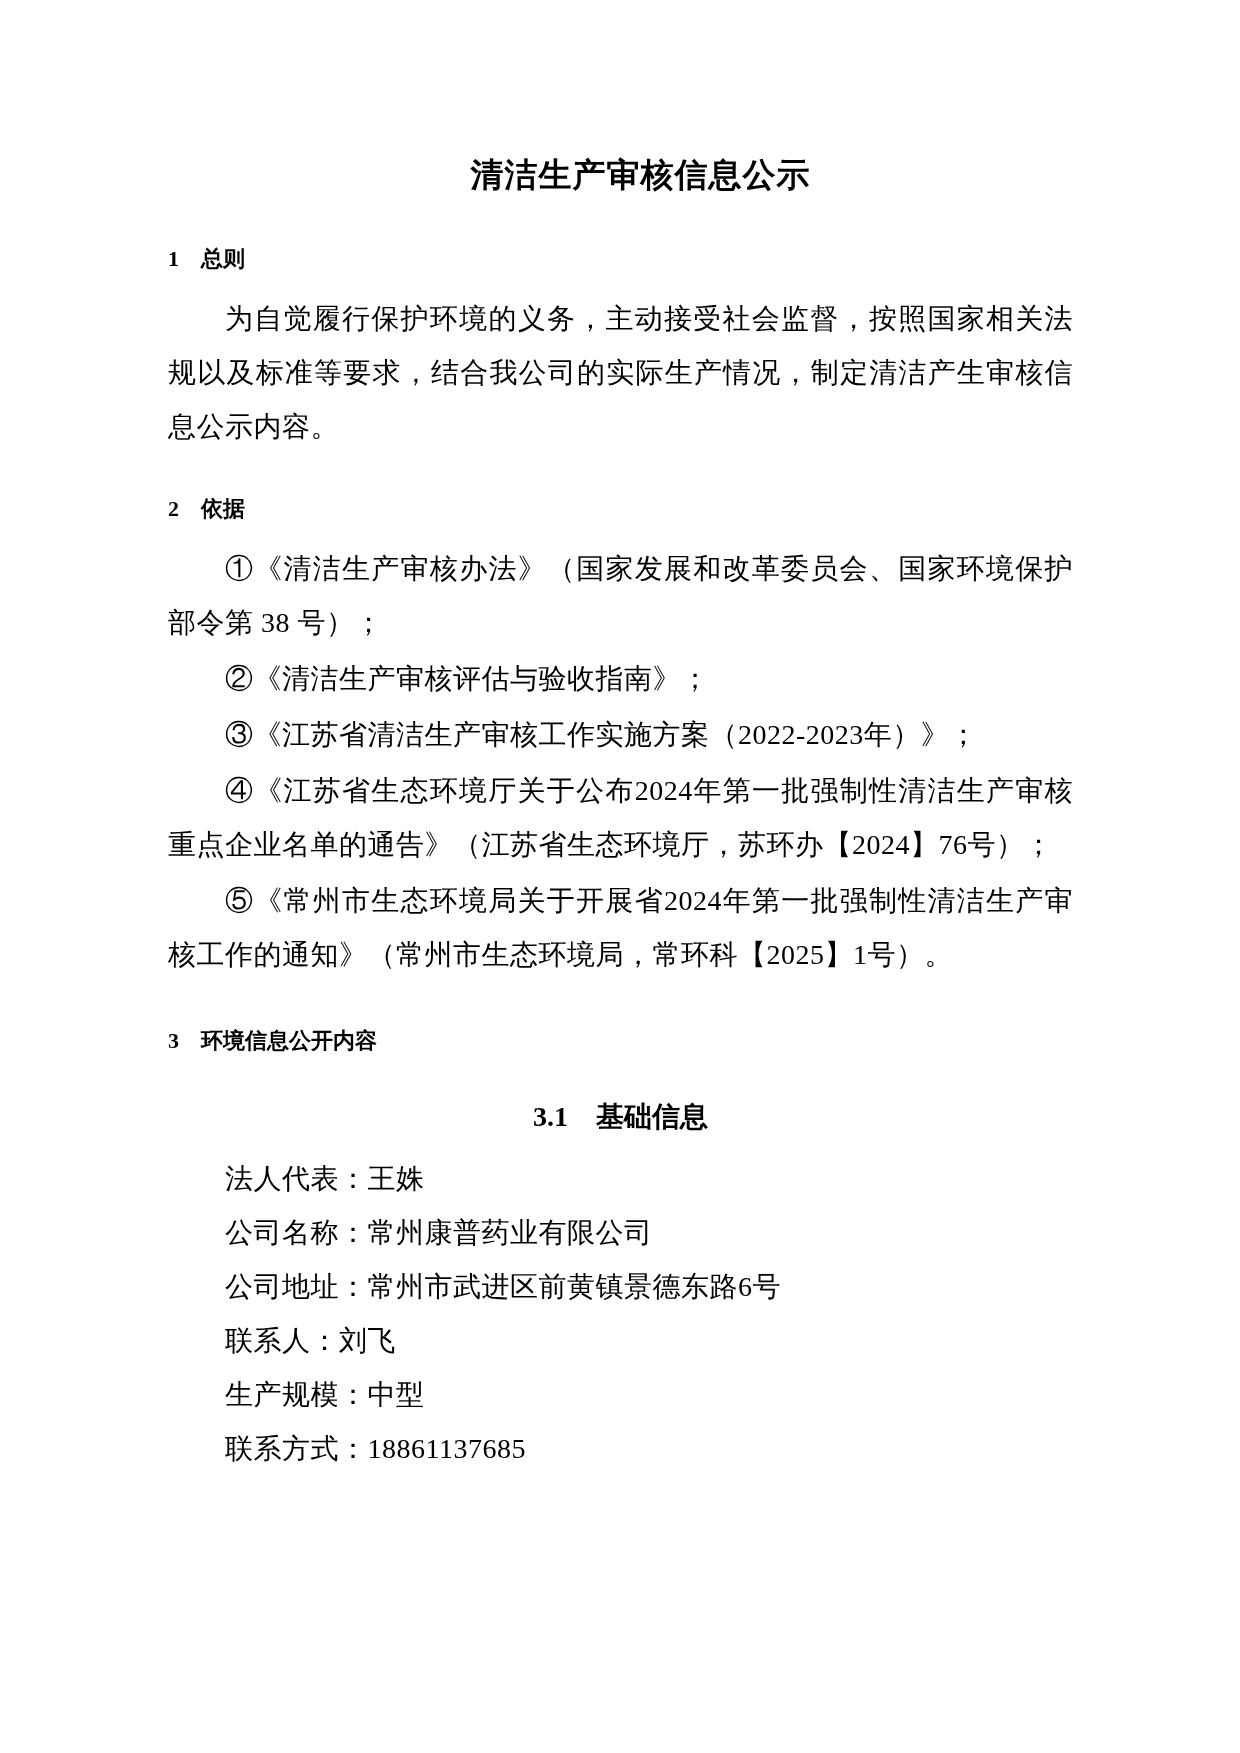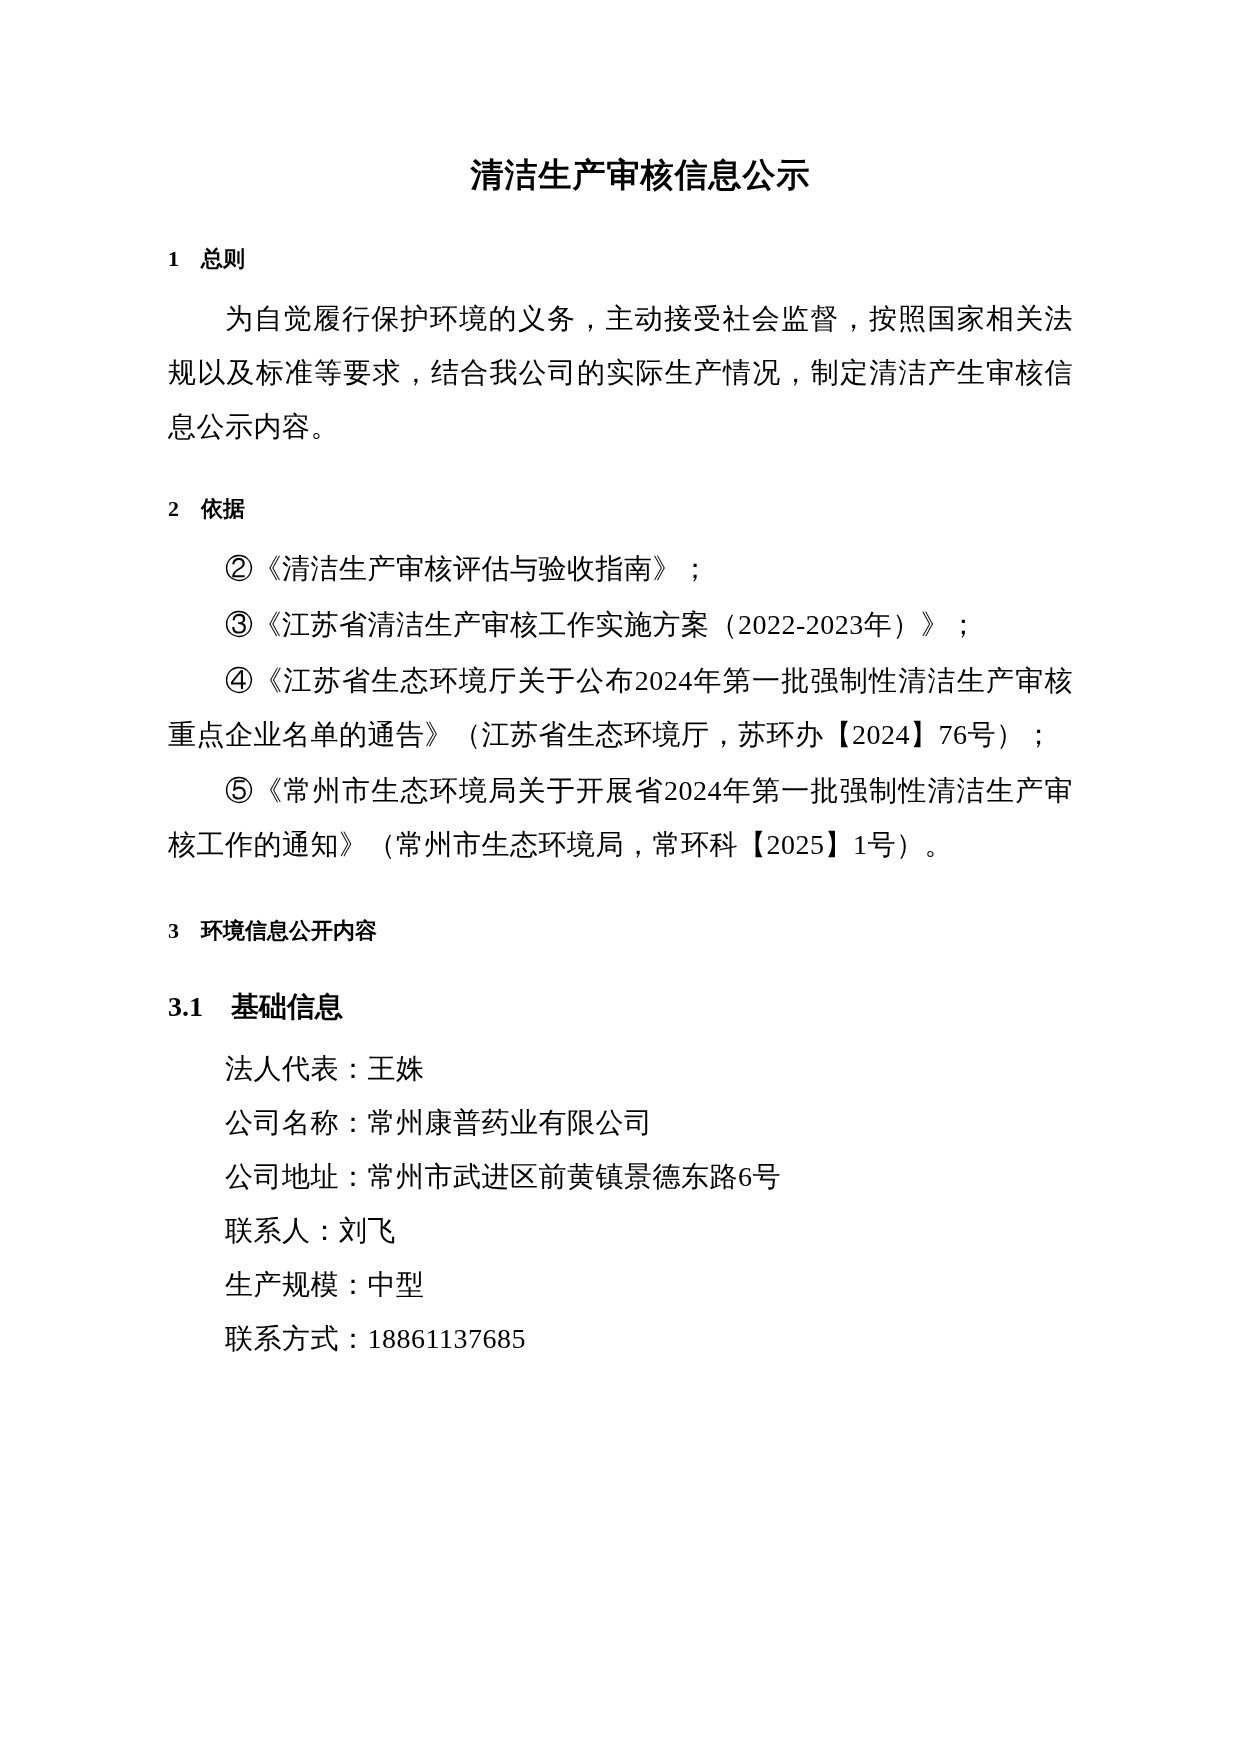--- a/index.html
+++ b/index.html
@@ -39,20 +39,21 @@
   .h1.sec3 {
     margin-top: 34px;
   }
   .h2 {
     font-family: "Liberation Serif", "DejaVu Serif", serif;
     font-weight: bold;
     font-size: 28px;
     line-height: 50px;
     margin: 26px 0 10px 0;
     white-space: pre-wrap;
+    text-align: center;
   }
   .para {
     font-family: "Liberation Serif", "DejaVu Serif", serif;
     font-size: 28px;
     line-height: 54px;
     letter-spacing: 0.5px;
     text-align: justify;
     text-indent: 57px;
     margin: 0 0 2px 0;
   }
@@ -71,20 +72,21 @@
 <div class="page">
 
   <h1 class="doc-title">清洁生产审核信息公示</h1>
 
   <h2 class="h1">1　总则</h2>
 
   <p class="para">为自觉履行保护环境的义务，主动接受社会监督，按照国家相关法规以及标准等要求，结合我公司的实际生产情况，制定清洁产生审核信息公示内容。</p>
 
   <h2 class="h1">2　依据</h2>
 
+  <p class="para">①《清洁生产审核办法》（国家发展和改革委员会、国家环境保护部令第 38 号）；</p>
 
   <p class="para">②《清洁生产审核评估与验收指南》；</p>
 
   <p class="para">③《江苏省清洁生产审核工作实施方案（2022-2023年）》；</p>
 
   <p class="para">④《江苏省生态环境厅关于公布2024年第一批强制性清洁生产审核重点企业名单的通告》（江苏省生态环境厅，苏环办【2024】76号）；</p>
 
   <p class="para">⑤《常州市生态环境局关于开展省2024年第一批强制性清洁生产审核工作的通知》（常州市生态环境局，常环科【2025】1号）。</p>
 
   <h2 class="h1 sec3">3　环境信息公开内容</h2>

